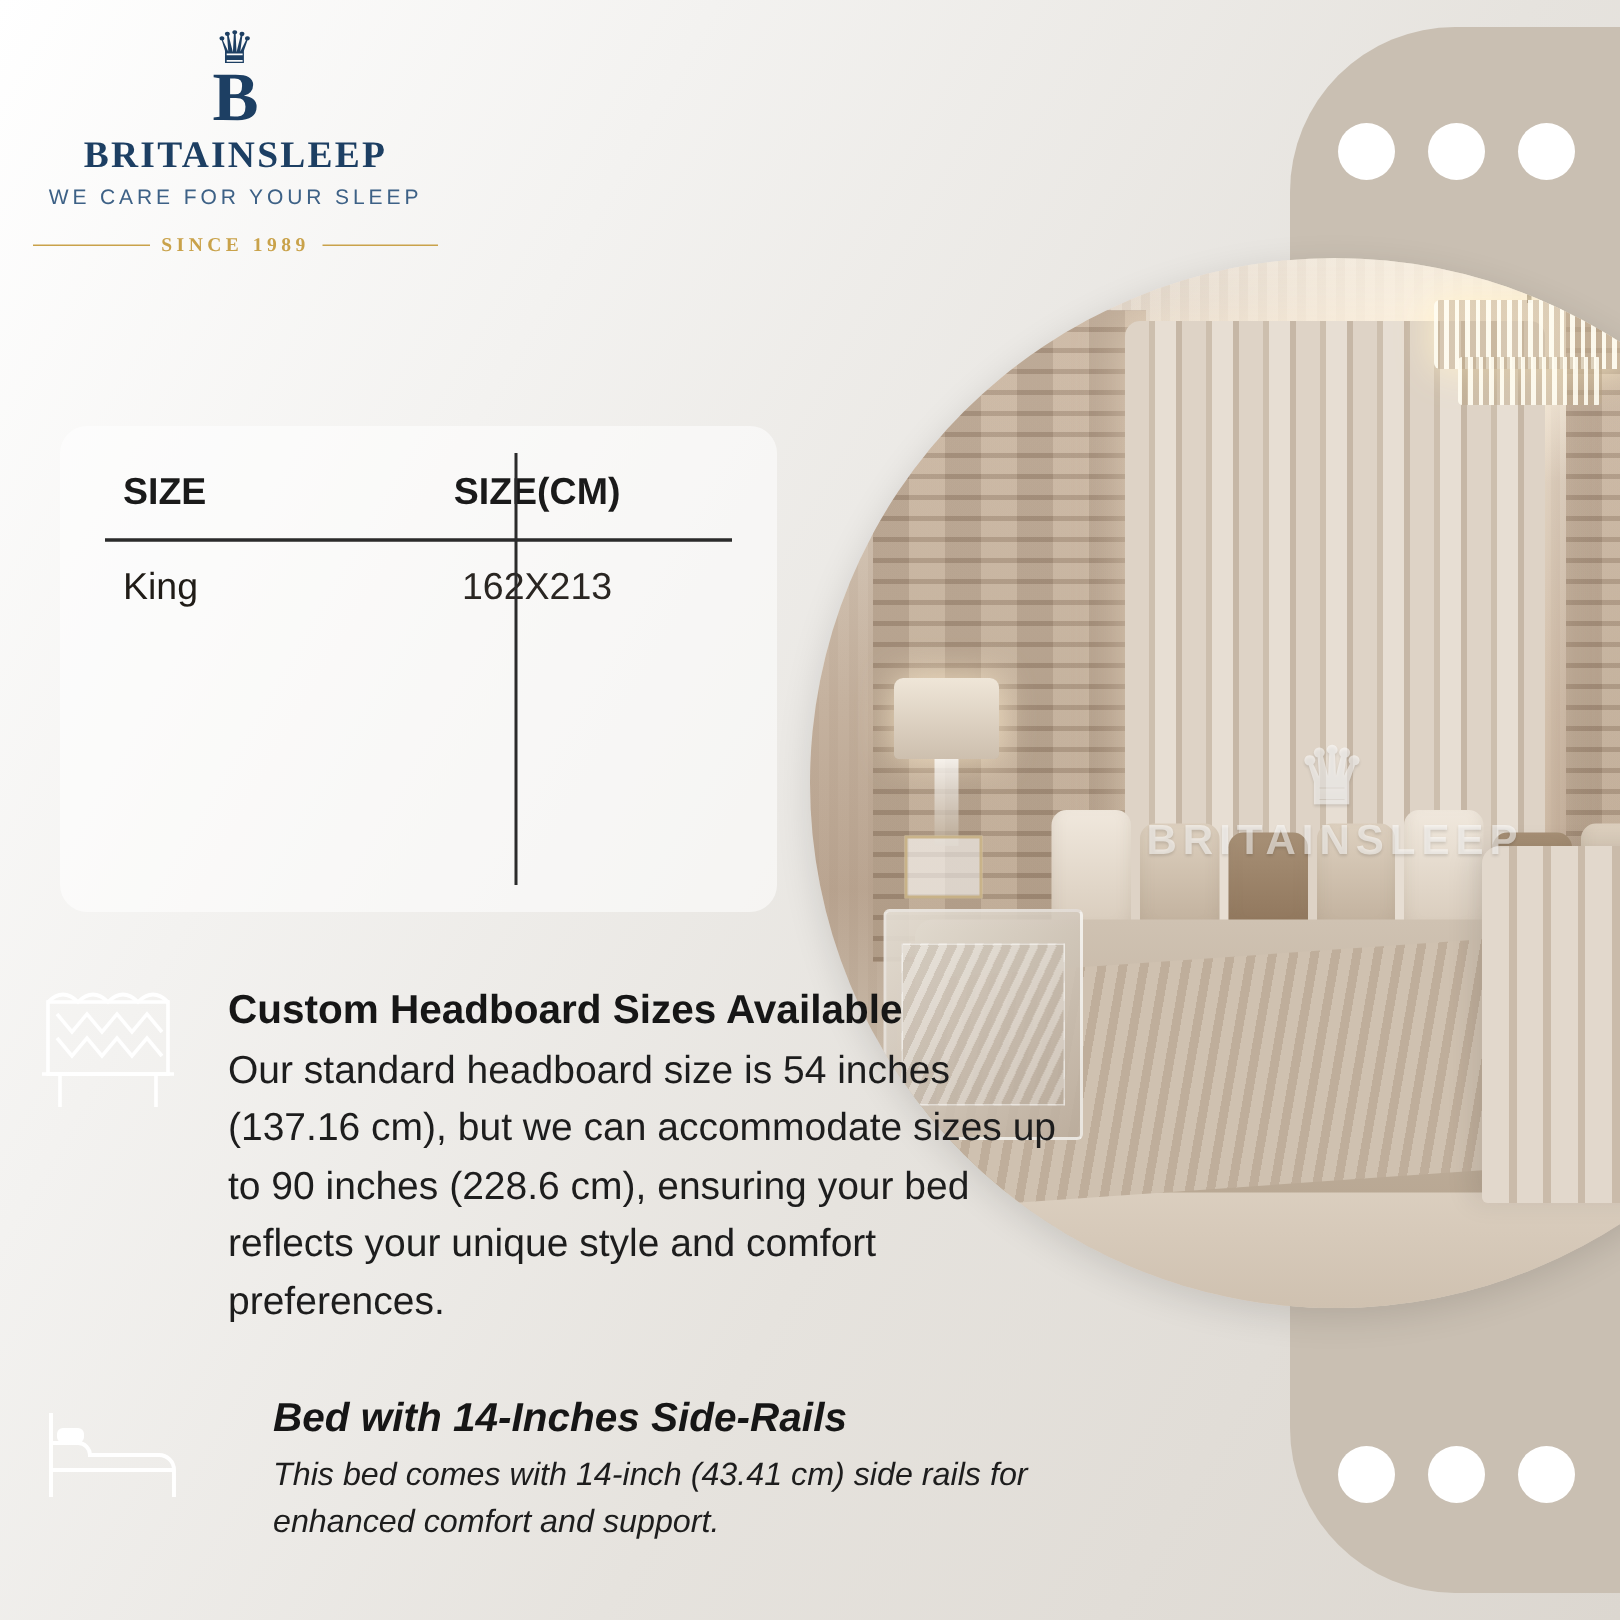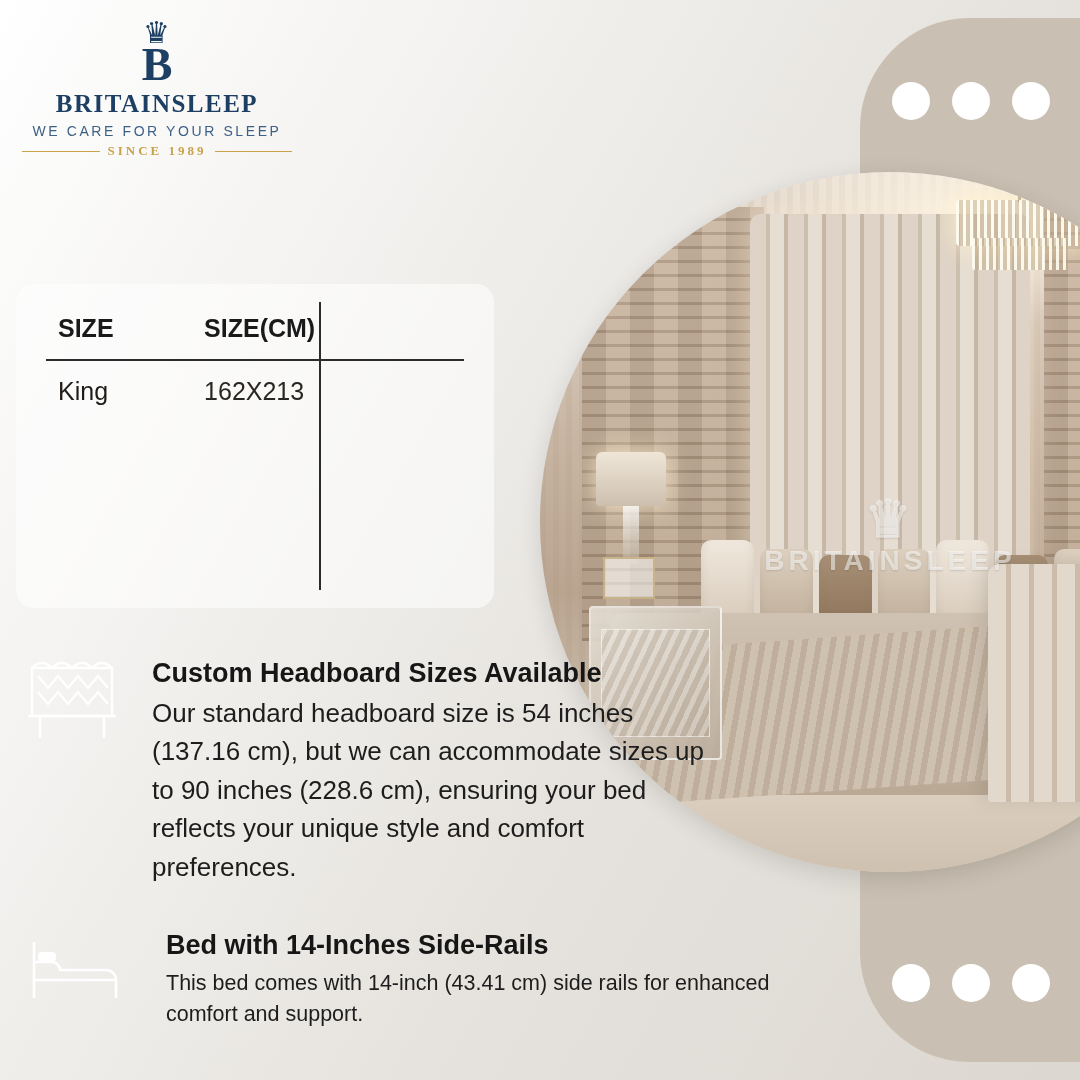--- a/index.html
+++ b/index.html
@@ -220,44 +220,44 @@
   .logo .name {
     font-size: 25px; font-weight: 700; color: #1d3f63;
     letter-spacing: 1.5px; margin-top: 4px;
     font-family: "Liberation Serif", serif;
   }
   .logo .tagline {
     font-size: 14px; letter-spacing: 2.6px; color: #3d6186;
     margin-top: 5px;
   }
   .since-wrap {
-    margin-top: 4px; display: flex; align-items: center; justify-content: center; gap: 8px;
+    margin-top: 16px; display: flex; align-items: center; justify-content: center; gap: 8px;
   }
   .since-line { height: 1px; flex: 1; background: #c9a24a; }
   .since-text {
     font-size: 13px; letter-spacing: 3px; color: #c9a24a; font-weight: 700;
     font-family: "Liberation Serif", serif;
   }
 
   
   .size-card {
-    position: absolute; left: 16px; top: 284px;
+    position: absolute; left: 40px; top: 284px;
     width: 478px; height: 324px;
     background: rgba(255,255,255,.55);
     border-radius: 18px;
     padding: 26px 30px;
   }
   .size-table { width: 100%; border-collapse: collapse; }
   .size-table th {
     font-size: 25px; font-weight: 700; color: #1a1a1a;
     text-align: left; padding: 4px 0 16px 12px;
     border-bottom: 2px solid #2b2b2b;
   }
   .size-table th.col2, .size-table td.col2 {
-    padding-left: 0;
+    text-align: center; padding-left: 0;
   }
   .size-table td {
     font-size: 25px; color: #201c17; padding: 16px 0 16px 12px;
   }
   .size-table td.col2 { color: #2a2622; }
   .col-div {
     position: absolute;
     left: 303px; top: 18px;
     width: 2px; height: 288px;
     background: #2b2b2b;
@@ -277,21 +277,21 @@
   .feat-title {
     font-size: 27px; font-weight: 700; color: #161616;
     line-height: 1.32; margin-bottom: 2px;
   }
   .feat-body {
     font-size: 26px; color: #1d1d1d; line-height: 1.48;
   }
   .feature-2 .feat-title { margin-bottom: 4px; }
   .feature-2 .feat-body { font-size: 21.5px; }
   .txt-1 { padding-top: 8px; }
-  .txt-2 { padding-top: 0; margin-left: 14px; }
+  .txt-2 { padding-top: 0; margin-left: 30px; font-style: italic; }
 </style>
 </head>
 <body>
 
 <div class="canvas">
 
   <div class="side-panel">
     <div class="dots-row dots-top">
       <span class="dot"></span>
       <span class="dot"></span>

